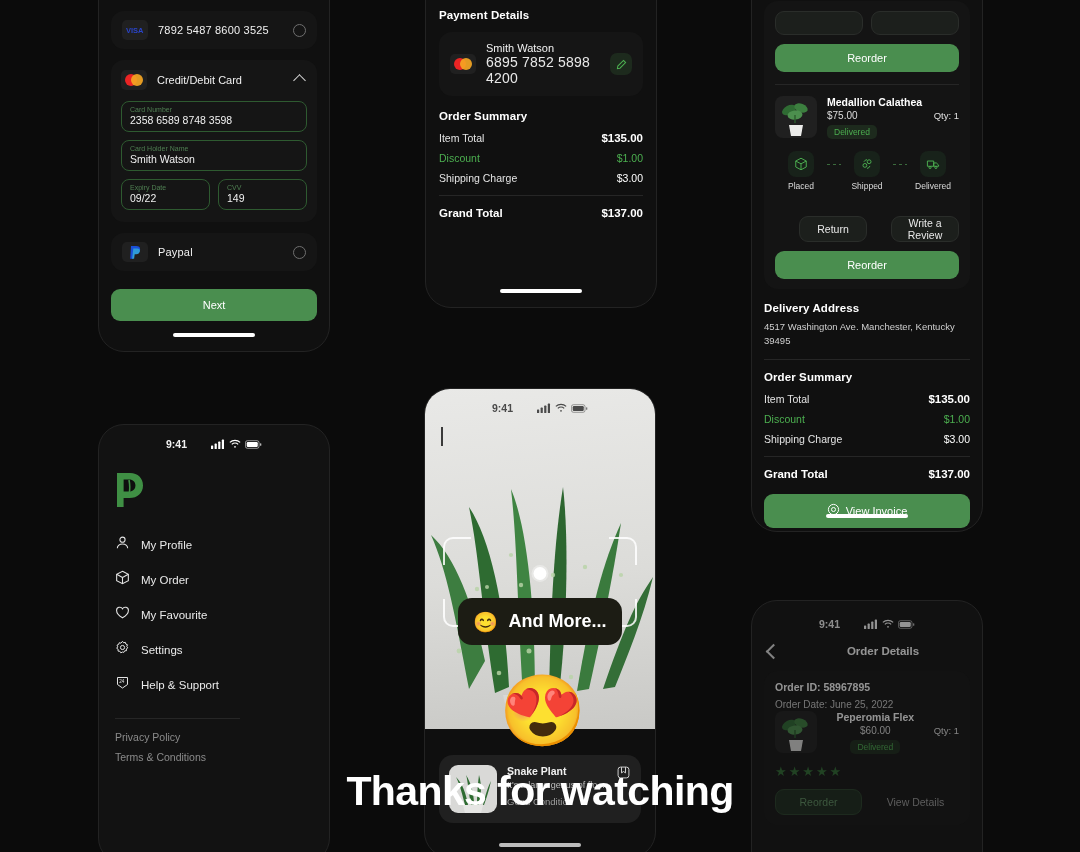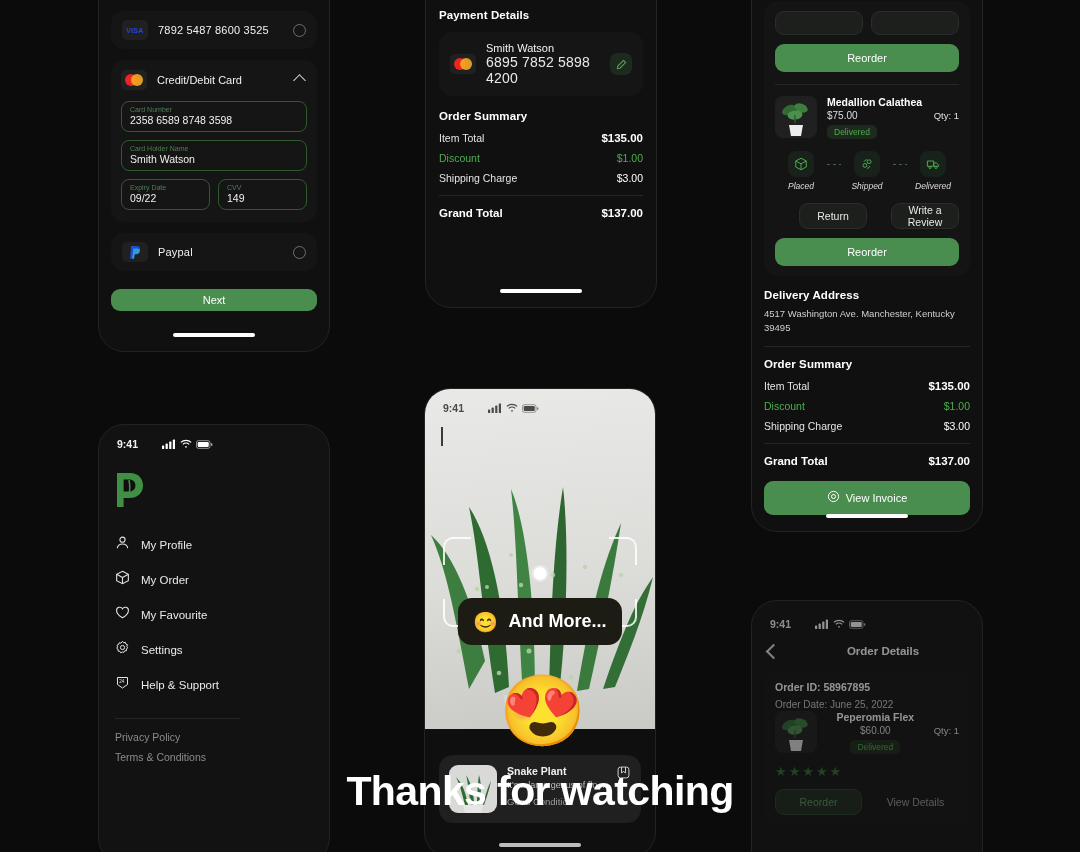--- a/index.html
+++ b/index.html
@@ -17,21 +17,21 @@
     background: #101010;
     border: 1px solid #232323;
     border-radius: 26px;
     overflow: hidden;
   }
   .home-ind {
     position: absolute; left: 50%; transform: translateX(-50%);
     width: 82px; height: 4px; border-radius: 3px; background: #fff;
   }
   .statusbar {
-    display: flex; align-items: center; justify-content: flex-start;
+    display: flex; align-items: center; justify-content: center;
     padding: 0 18px; height: 22px;
     color: #f2f2f2; font-size: 10.5px; font-weight: bold; gap: 24px;
   }
   .sb-icons { display: flex; align-items: center; gap: 4px; }
   .sb-icons svg { display: block; }
 
   
   .sec-title { color: #fff; font-size: 11.5px; font-weight: bold; letter-spacing: .1px; }
   .row { display: flex; align-items: center; justify-content: space-between; }
   .lbl { color: #e4e4e4; font-size: 10.5px; }
@@ -88,21 +88,21 @@
   #phoneC .inner { padding: 0 12px; }
   .ord-card { background: #141414; border-radius: 14px; padding: 10px 11px; }
   .item-row { display: flex; gap: 10px; align-items: flex-start; }
   .thumb { width: 42px; height: 42px; border-radius: 8px; background: #202020; flex-shrink: 0;
            display:flex; align-items:flex-end; justify-content:center; overflow:hidden; }
   .item-name { color: #fff; font-size: 10.5px; font-weight: bold; }
   .item-price { color: #ddd; font-size: 10px; margin-top: 2px; }
   .badge { display: inline-block; margin-top: 4px; padding: 2px 7px; border-radius: 5px;
            background: #1d2a1d; color: #4caf50; font-size: 8.5px; }
   .qty { color: #e0e0e0; font-size: 9.5px; }
-  .track { display: flex; align-items: flex-start; justify-content: space-between; font-style: italic; }
+  .track { display: flex; align-items: flex-start; justify-content: space-between; }
   .track-step { display: flex; flex-direction: column; align-items: center; width: 52px; }
   .track-ico { width: 26px; height: 26px; border-radius: 8px; background: #18221a;
                display: flex; align-items: center; justify-content: center; }
   .track-lbl { color: #dcdcdc; font-size: 8.5px; margin-top: 4px; }
   .track-line { flex: 1; height: 1px; margin-top: 13px;
                 background-image: linear-gradient(to right, #3b6b3d 50%, transparent 0%);
                 background-size: 6px 1px; background-repeat: repeat-x; }
   .addr { color: #cfcfcf; font-size: 9.5px; line-height: 1.45; }
 
   
@@ -216,21 +216,21 @@
         <span class="brand-chip">
           <svg width="13" height="15" viewBox="0 0 13 15">
               <path d="M2 1h5.2c3 0 4.3 1.6 3.8 4-.4 2.2-2.1 3.4-4.6 3.4H4.6L4 13.8H1.2z" fill="#1a4fd6"></path>
               <path d="M4.3 3.6h4c2 0 2.9 1.2 2.5 3-.3 1.7-1.6 2.6-3.5 2.6H5.7l-.6 4.6H3.1z" fill="#2f9bd8"></path>
             </svg>
         </span>
         <span class="pm-num">Paypal</span>
         <span class="radio-o"></span>
       </div>
 
-      <button class="btn-green" style="height:22px; margin-top:18px;">Next</button>
+      <button class="btn-green" style="height:32px; margin-top:18px;">Next</button>
     </div>
     <div class="home-ind" style="bottom:14px;"></div>
   </div>
 
   <div class="phone" id="phoneB">
     <div class="inner" style="padding-top:80px;">
       <div class="sec-title">Payment Details</div>
 
       <div class="pay-card" style="margin-top:11px;">
         <span class="brand-chip">
@@ -335,21 +335,21 @@
               <svg width="14" height="14" viewBox="0 0 16 16" fill="none" stroke="#4caf50" stroke-width="1.1">
                   <path d="M1.6 4.6h7.2v6H1.6zM8.8 6.8h3l2.6 2.4v1.4H8.8z"></path>
                   <circle cx="4.6" cy="12" r="1.2"></circle>
                   <circle cx="11.3" cy="12" r="1.2"></circle>
                 </svg>
             </span>
             <span class="track-lbl">Delivered</span>
           </div>
         </div>
 
-        <div style="display:flex; gap:24px; margin-top:12px;padding-left:24px;">
+        <div style="display:flex; gap:24px; margin-top:25px;padding-left:24px;">
           <button class="btn-dark" style="flex:1;height:26px;">Return</button>
           <button class="btn-dark" style="flex:1;height:26px;">Write a Review</button>
         </div>
         <button class="btn-green" style="height:28px; margin-top:9px;">Reorder</button>
       </div>
 
       <div class="sec-title" style="margin-top:13px;">Delivery Address</div>
       <div class="addr" style="margin-top:6px;">4517 Washington Ave. Manchester, Kentucky 39495</div>
 
       <div class="divider" style="margin:11px 0;"></div>

